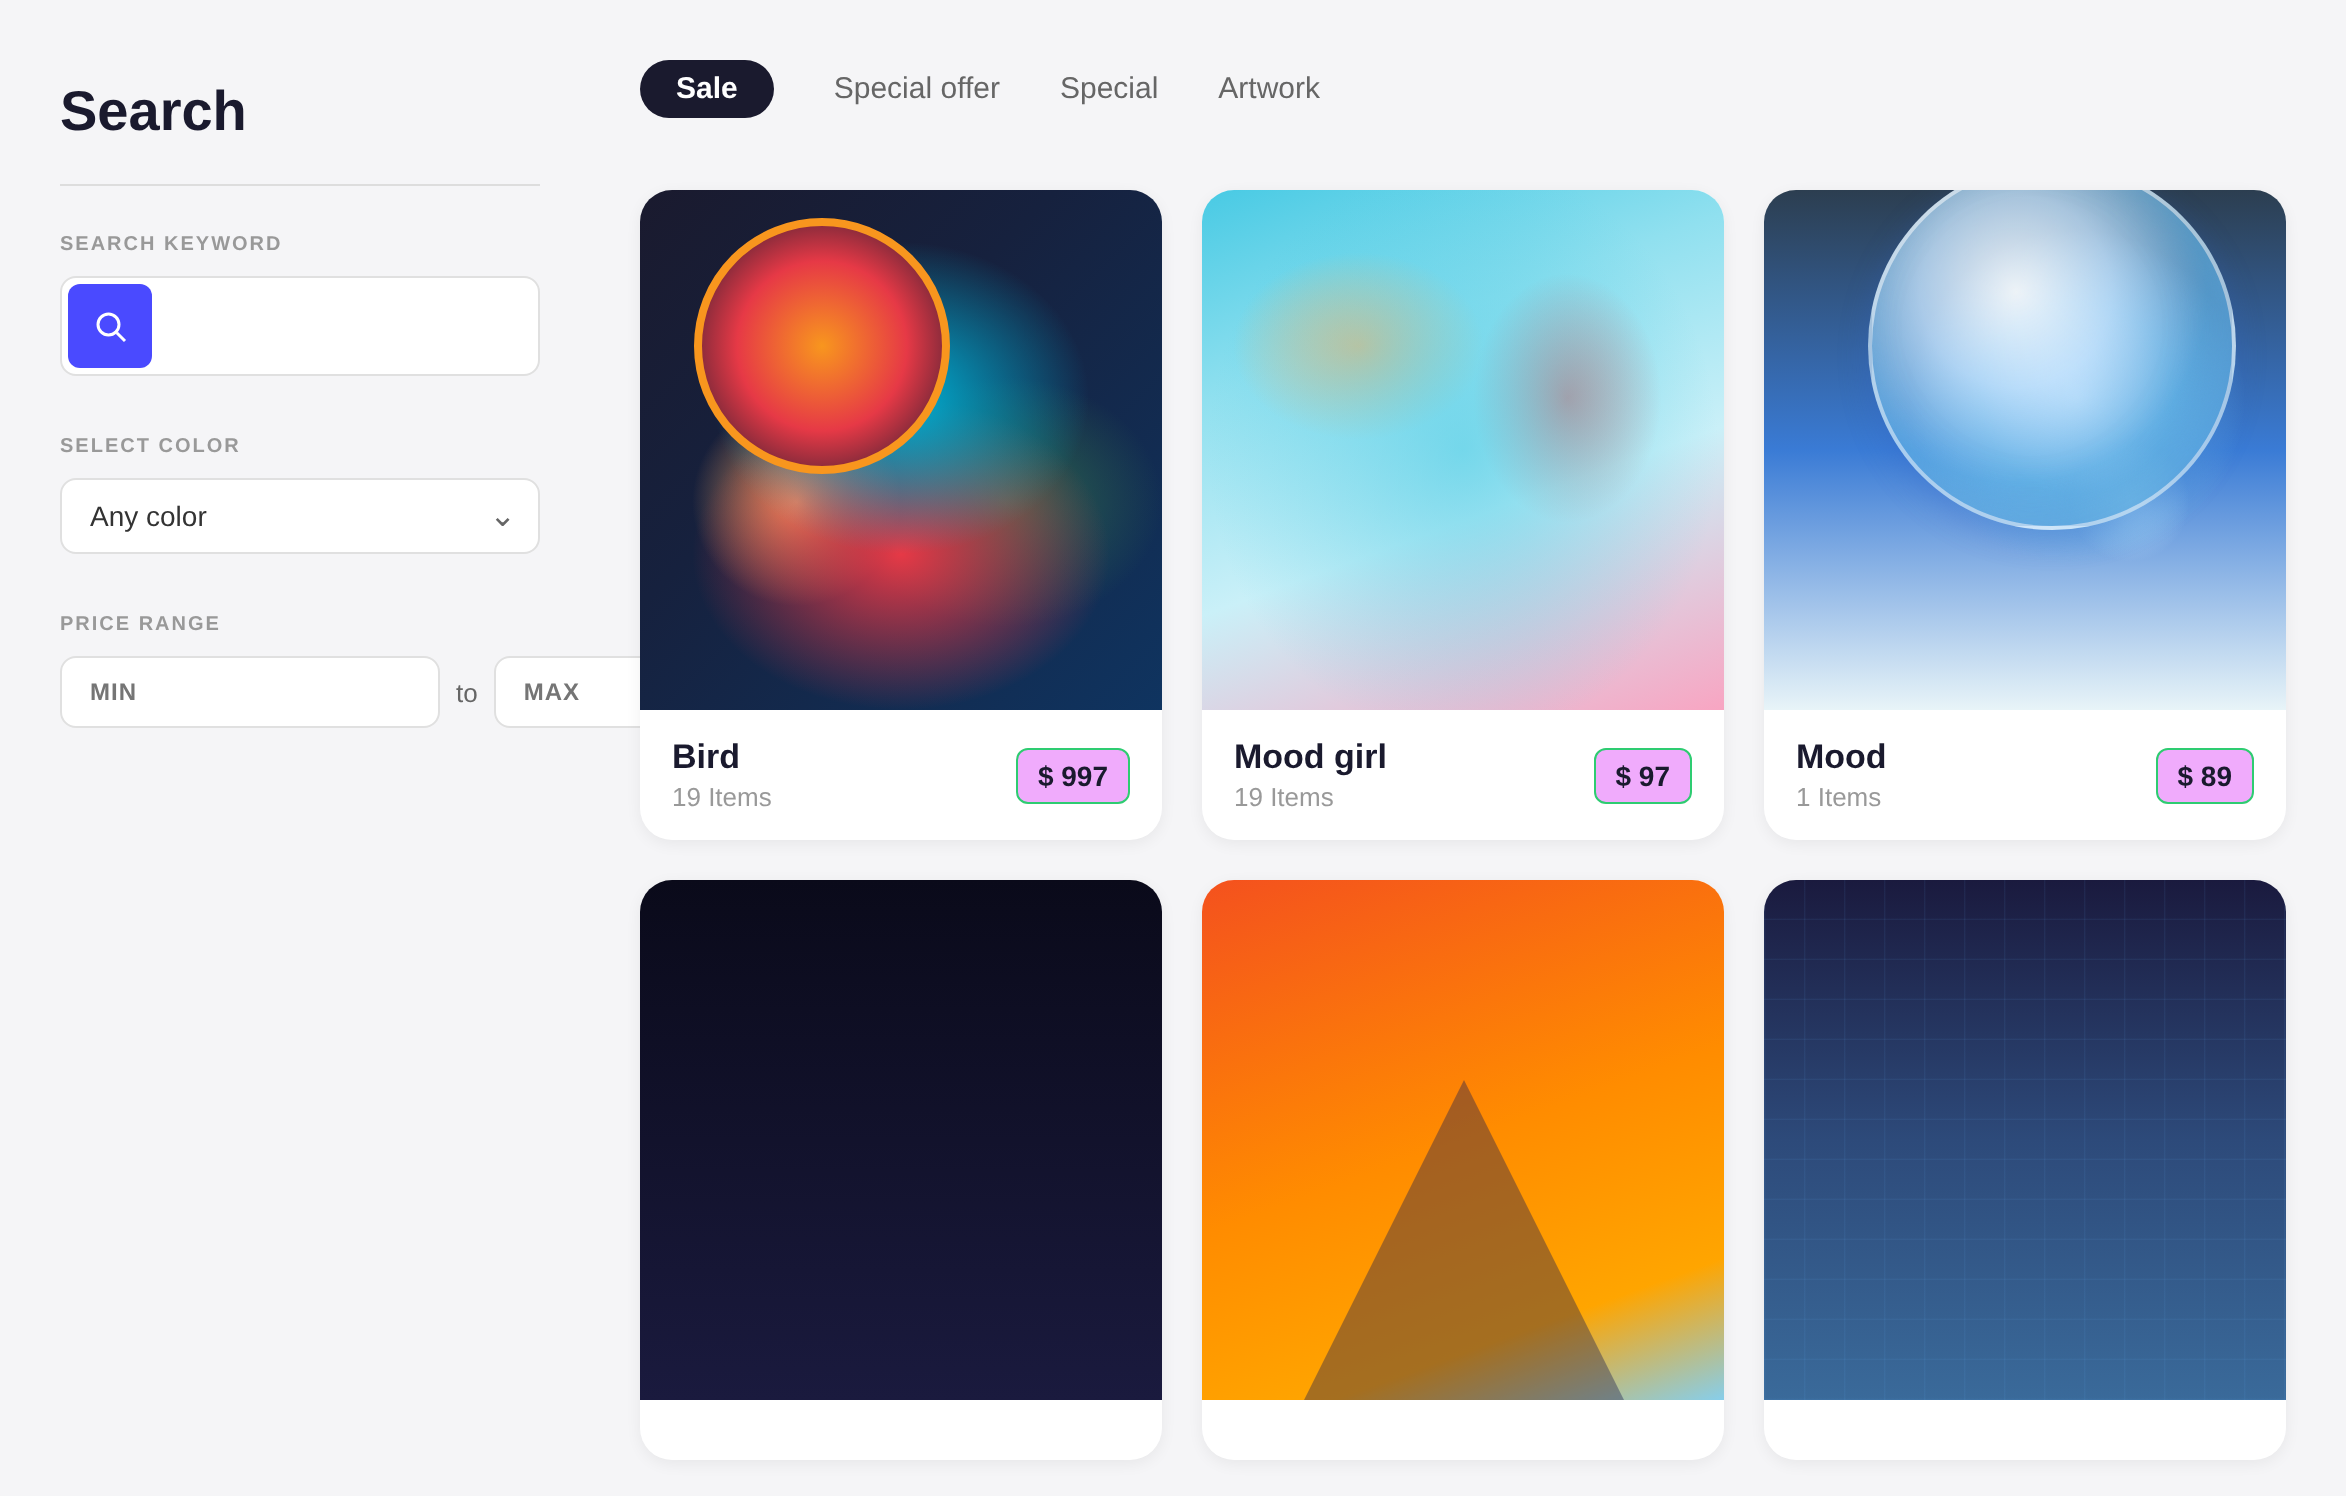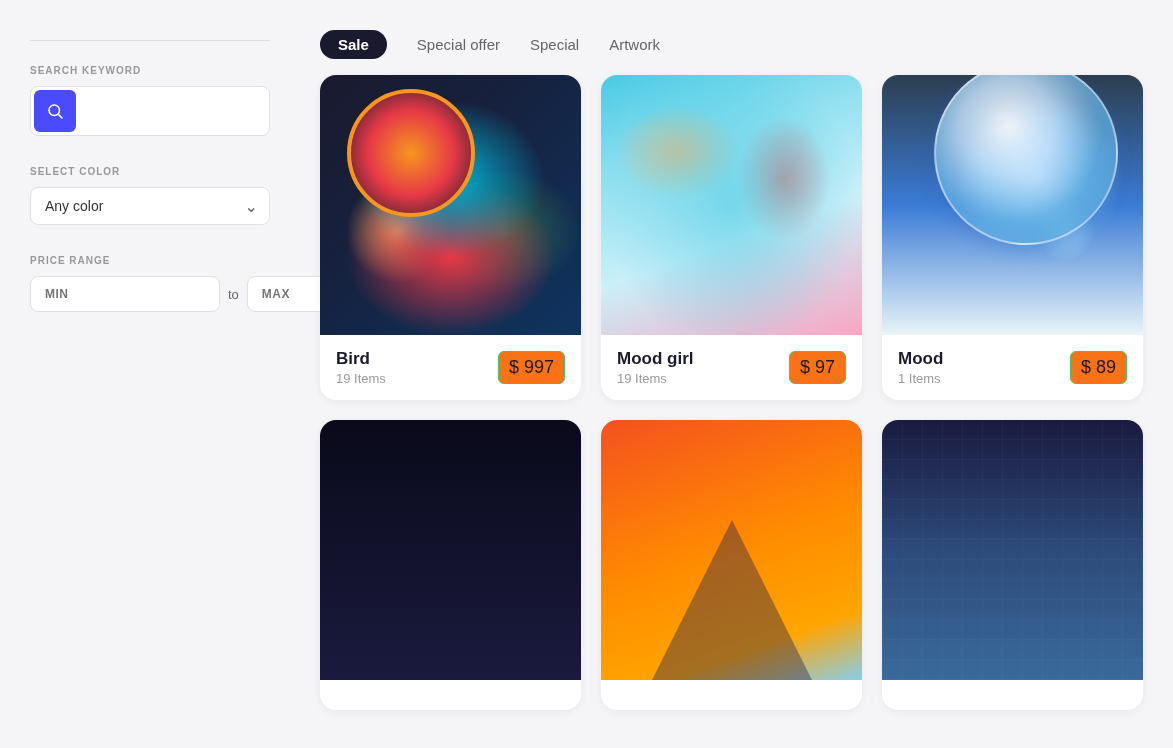--- a/index.html
+++ b/index.html
@@ -130,21 +130,21 @@
       flex: 1;
       padding: 30px 30px 30px 20px;
       overflow-y: auto;
     }
 
     
     .tabs {
       display: flex;
       align-items: center;
       gap: 30px;
-      margin-bottom: 16px;
+      margin-bottom: 36px;
     }
     .tab {
       font-size: 15px;
       color: #666;
       cursor: pointer;
       padding: 6px 0;
       background: none;
       border: none;
       font-family: inherit;
     }
@@ -184,25 +184,25 @@
       font-size: 17px;
       font-weight: 700;
       color: #1a1a2e;
     }
     .card-subtitle {
       font-size: 13px;
       color: #999;
       margin-top: 2px;
     }
     .card-price {
-      background: #f97316;
+      background: #f0abfc;
       border: 1.5px solid #2ecc71;
       color: #1a1a2e;
-      font-weight: 400;
-      font-size: 18px;
+      font-weight: 700;
+      font-size: 14px;
       border-radius: 6px;
       padding: 5px 10px;
       white-space: nowrap;
     }
 
     
     .img-bird {
       background: linear-gradient(135deg, #1a1a2e 0%, #16213e 40%, #0f3460 100%);
       position: relative;
       overflow: hidden;
@@ -303,20 +303,21 @@
       inset: 0;
       background:
         repeating-linear-gradient(90deg, rgba(100,180,255,0.1) 0px, transparent 1px, transparent 20px),
         repeating-linear-gradient(0deg, rgba(100,180,255,0.1) 0px, transparent 1px, transparent 20px);
     }
   </style>
 </head>
 <body>
 
 <div class="sidebar">
+  <h1 class="sidebar-title">Search</h1>
   <div class="sidebar-divider"></div>
 
   <div class="filter-label">SEARCH KEYWORD</div>
   <div class="search-wrapper">
     <button class="search-btn">
       <svg viewBox="0 0 24 24">
         <circle cx="11" cy="11" r="7"></circle>
         <line x1="16.5" y1="16.5" x2="22" y2="22"></line>
       </svg>
     </button>

